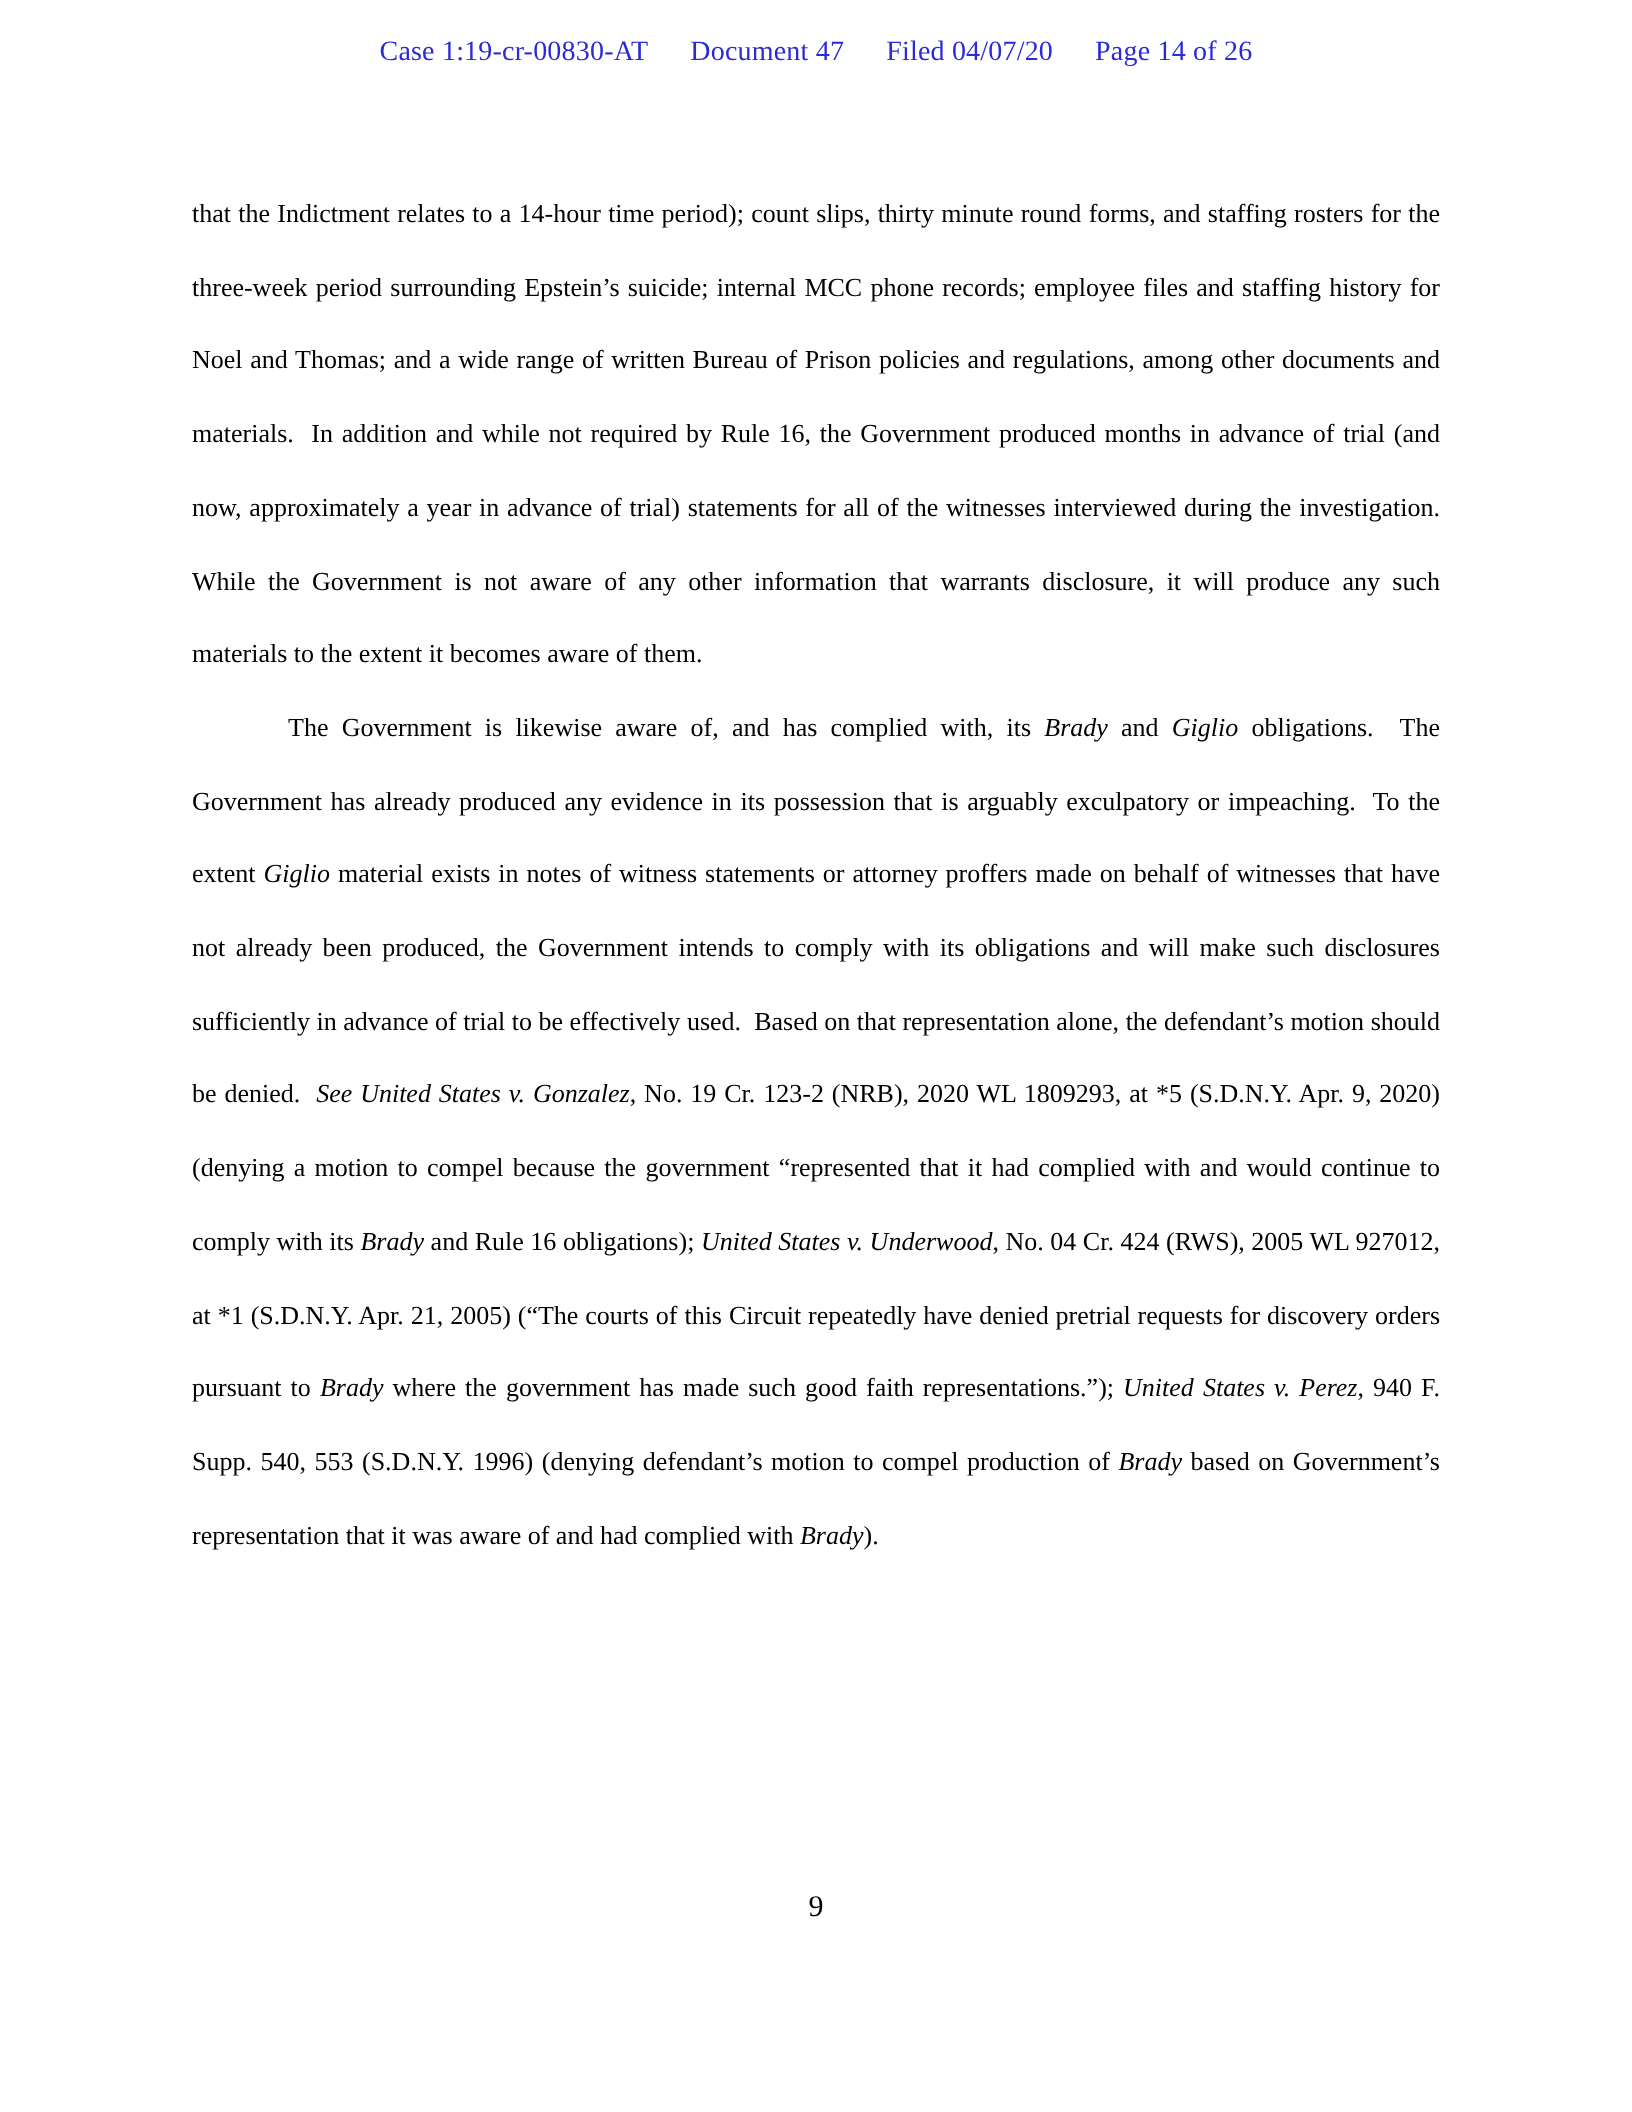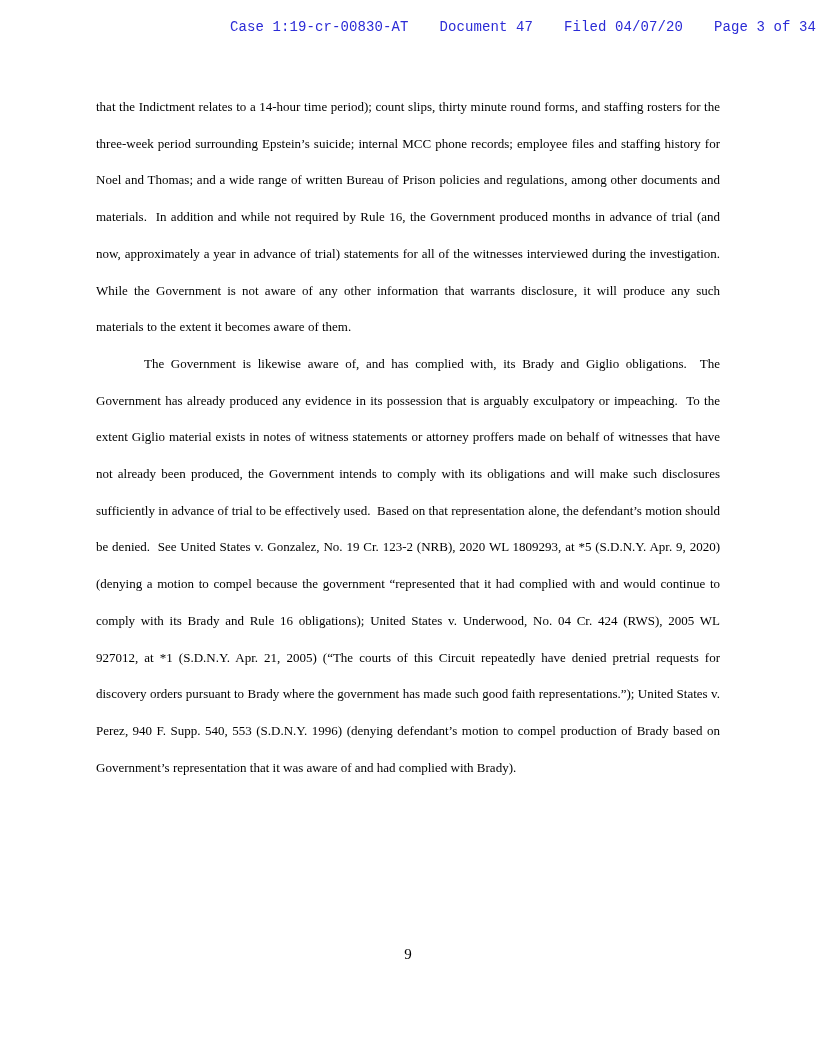--- a/index.html
+++ b/index.html
@@ -11,61 +11,61 @@
     overflow: hidden;
     font-family: "Liberation Serif", "DejaVu Serif", serif;
     color: #000000;
   }
   .stamp {
     position: absolute;
     top: 19px;
     left: 0;
     right: 0;
     display: flex;
-    justify-content: flex-end;
-    gap: 31px;
-    font-family: Liberation Mono, monospace;
+    justify-content: center;
+    gap: 21px;
+    font-family: Liberation Serif, serif;
     font-size: 14px;
     letter-spacing: 0.1px;
   }
   .content {
     position: absolute;
     top: 89px;
     left: 96px;
     width: 624px;
   }
   .para {
     margin: 0;
     font-size: 13px;
     line-height: 36.7px;
     text-align: justify;
     white-space: pre-wrap;
   }
-  .para .it { }
+  .para .it { font-style: italic; }
   .indented { text-indent: 48px; }
   .pagenum {
     position: absolute;
     top: 944px;
     left: 0;
     right: 0;
     text-align: center;
     font-size: 15px;
     line-height: 20px;
   }
 </style>
 </head>
 <body>
 
 <div class="page">
 
   <div class="stamp" style="color: rgb(43, 43, 214);">
     <span>Case 1:19-cr-00830-AT</span>
     <span>Document 47</span>
     <span>Filed 04/07/20</span>
-    <span>Page 3 of 34</span>
+    <span>Page 14 of 26</span>
   </div>
 
   <div class="content">
     <p class="para"><span>that the Indictment relates to a 14-hour time period); count slips, thirty minute round forms, and staffing rosters for the three-week period surrounding Epstein’s suicide; internal MCC phone records; employee files and staffing history for Noel and Thomas; and a wide range of written Bureau of Prison policies and regulations, among other documents and materials.  In addition and while not required by Rule 16, the Government produced months in advance of trial (and now, approximately a year in advance of trial) statements for all of the witnesses interviewed during the investigation.  While the Government is not aware of any other information that warrants disclosure, it will produce any such materials to the extent it becomes aware of them.</span></p>
     <p class="para indented"><span>The Government is likewise aware of, and has complied with, its </span><span class="it">Brady</span><span> and </span><span class="it">Giglio</span><span> obligations.  The Government has already produced any evidence in its possession that is arguably exculpatory or impeaching.  To the extent </span><span class="it">Giglio</span><span> material exists in notes of witness statements or attorney proffers made on behalf of witnesses that have not already been produced, the Government intends to comply with its obligations and will make such disclosures sufficiently in advance of trial to be effectively used.  Based on that representation alone, the defendant’s motion should be denied.  </span><span class="it">See United States v. Gonzalez</span><span>, No. 19 Cr. 123-2 (NRB), 2020 WL 1809293, at *5 (S.D.N.Y. Apr. 9, 2020) (denying a motion to compel because the government “represented that it had complied with and would continue to comply with its </span><span class="it">Brady</span><span> and Rule 16 obligations); </span><span class="it">United States v. Underwood</span><span>, No. 04 Cr. 424 (RWS), 2005 WL 927012, at *1 (S.D.N.Y. Apr. 21, 2005) (“The courts of this Circuit repeatedly have denied pretrial requests for discovery orders pursuant to </span><span class="it">Brady</span><span> where the government has made such good faith representations.”); </span><span class="it">United States v. Perez</span><span>, 940 F. Supp. 540, 553 (S.D.N.Y. 1996) (denying defendant’s motion to compel production of </span><span class="it">Brady</span><span> based on Government’s representation that it was aware of and had complied with </span><span class="it">Brady</span><span>).</span></p>
   </div>
 
   <div class="pagenum">9</div>
 
 </div>

